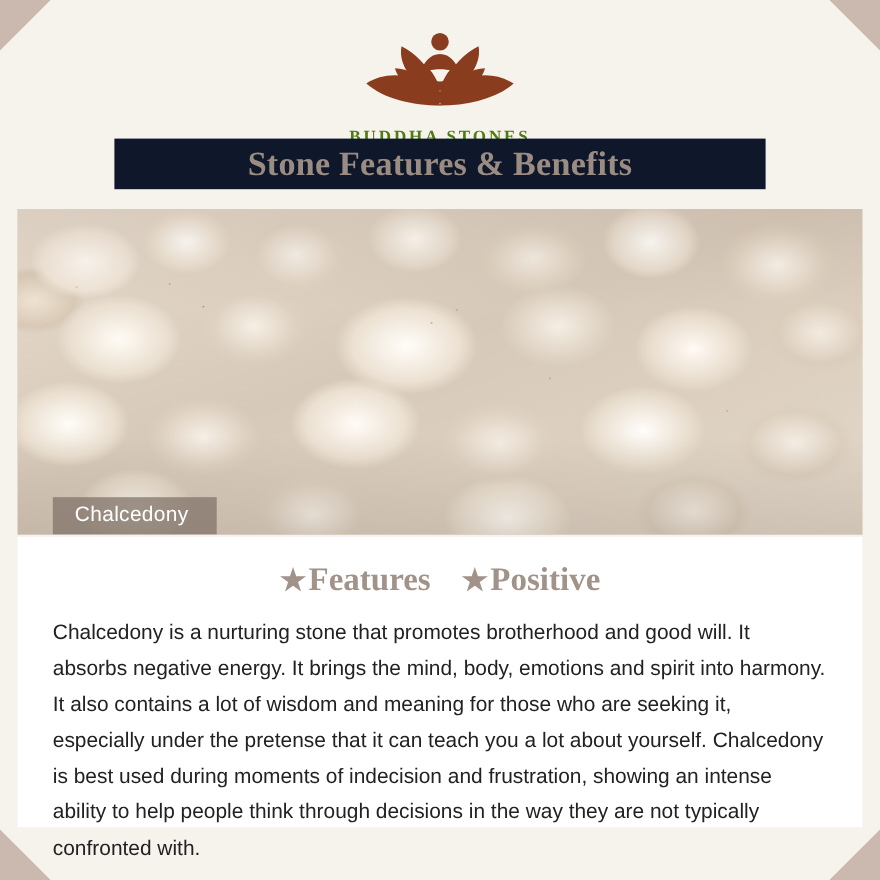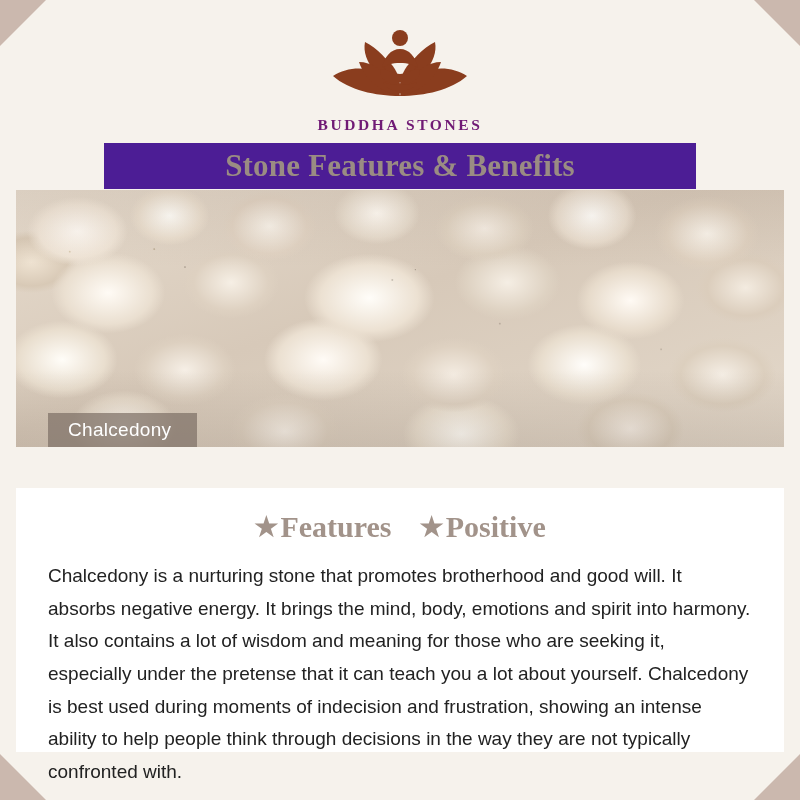--- a/index.html
+++ b/index.html
@@ -59,52 +59,52 @@
     text-align: center;
   }
   .lotus-logo {
     display: block;
     margin: 0 auto;
   }
   .brand-name {
     margin-top: 6px;
     font-size: 15.5px;
     letter-spacing: 2.6px;
-    color: #701a75;
+    color: #4d7c0f;
     font-weight: bold;
     font-family: "Liberation Serif", serif;
   }
 
   
   .title-band {
     position: absolute;
-    top: 143px;
+    top: 126px;
     left: 104px;
     width: 592px;
     height: 46px;
-    background: #4c1d95;
+    background: #0f172a;
     display: flex;
     align-items: center;
     justify-content: center;
   }
   .title-band .title-text {
     font-family: "Liberation Serif", serif;
     font-weight: bold;
     font-size: 31px;
     color: #9a8c83;
     letter-spacing: 0.2px;
   }
 
   
   .hero {
     position: absolute;
     top: 190px;
     left: 16px;
     width: 768px;
-    height: 257px;
+    height: 296px;
     overflow: hidden;
     background: #cfc3b8;
   }
   .hero-img {
     position: absolute;
     inset: 0;
     
     background-color: #ddd2c6;
     background-image:
       radial-gradient(ellipse 70px 48px at 8% 16%, #fdf8f2 0%, #efe4d6 55%, rgba(214,200,186,0) 72%),

